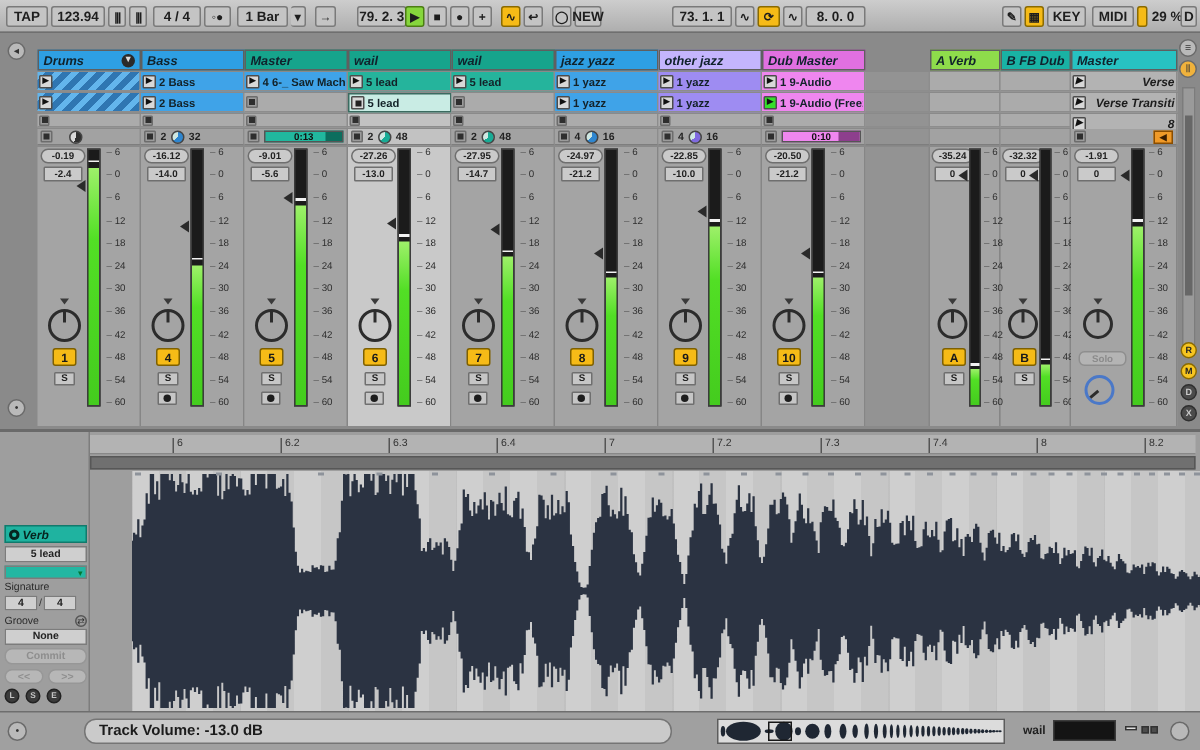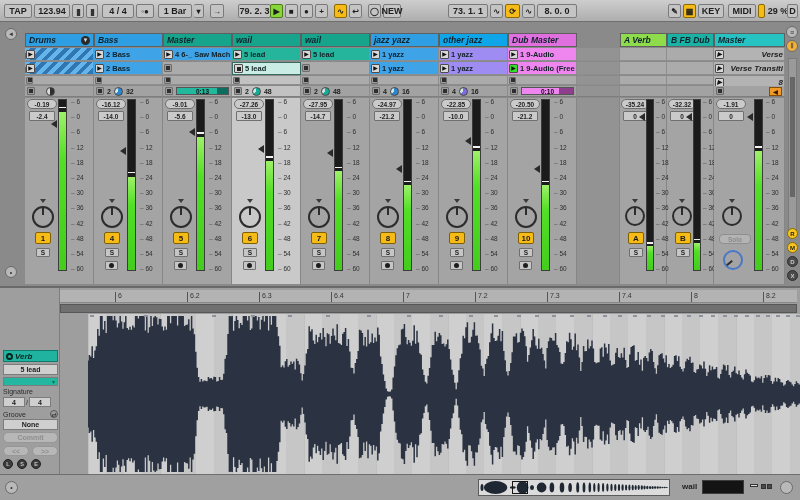--- a/index.html
+++ b/index.html
@@ -513,21 +513,21 @@
         </div>
         <div class="kmark" style="left: 15px; top: 101px;"></div>
         <div class="numbtn" style="left: 10px; top: 134px;">8</div>
         <div class="sbtn" style="left: 11px; top: 150px;">S</div>
         <div class="armbtn" style="left: 11px; top: 163px;">
           <i></i>
         </div>
       </div>
     </div>
     <div class="track-col" style="left: 439px; width: 69px;">
-      <div class="hdr" style="background: #0ea5e9;">
+      <div class="hdr" style="background: #c4b5fd;">
         <span>other jazz</span>
       </div>
       <div class="slot" style="top: 26px; background: rgb(158, 140, 242);">
         <div class="clipbtn">▶</div>
         <span class="cliplbl">1 yazz</span>
       </div>
       <div class="slot" style="top: 40px; background: rgb(158, 140, 242);">
         <div class="clipbtn">▶</div>
         <span class="cliplbl">1 yazz</span>
       </div>
@@ -866,20 +866,21 @@
         <rect x="717" y="1" width="4" height="2" fill="#8e939b"></rect>
         <rect x="726" y="1" width="4" height="2" fill="#8e939b"></rect>
         <rect x="734" y="1" width="4" height="2" fill="#8e939b"></rect>
       </svg>
     <div id="gridlabel">1/16</div>
   </div>
 </div>
 
 <div id="statusbar">
   <div class="circle-ic" style="left:5px;top:6px;width:13px;height:13px">•</div>
+  <div id="status-msg">Track Volume: -13.0 dB</div>
   <div id="overview">
     <svg id="ovsvg" width="190" height="15" viewBox="0 0 190 15">
         <ellipse cx="3.0" cy="7.5" rx="1.5" ry="3.5" fill="#1f2733"></ellipse>
         <ellipse cx="16.6" cy="7.5" rx="11.6" ry="6.4" fill="#1f2733"></ellipse>
         <ellipse cx="33.8" cy="7.5" rx="3.0" ry="1.3" fill="#1f2733"></ellipse>
         <ellipse cx="43.6" cy="7.5" rx="5.8" ry="6.4" fill="#1f2733"></ellipse>
         <ellipse cx="53.0" cy="7.5" rx="2.0" ry="2.6" fill="#1f2733"></ellipse>
         <ellipse cx="62.6" cy="7.5" rx="4.8" ry="5.0" fill="#1f2733"></ellipse>
         <ellipse cx="72.9" cy="7.5" rx="2.3" ry="4.9" fill="#1f2733"></ellipse>
         <ellipse cx="83.0" cy="7.5" rx="2.3" ry="5.0" fill="#1f2733"></ellipse>

